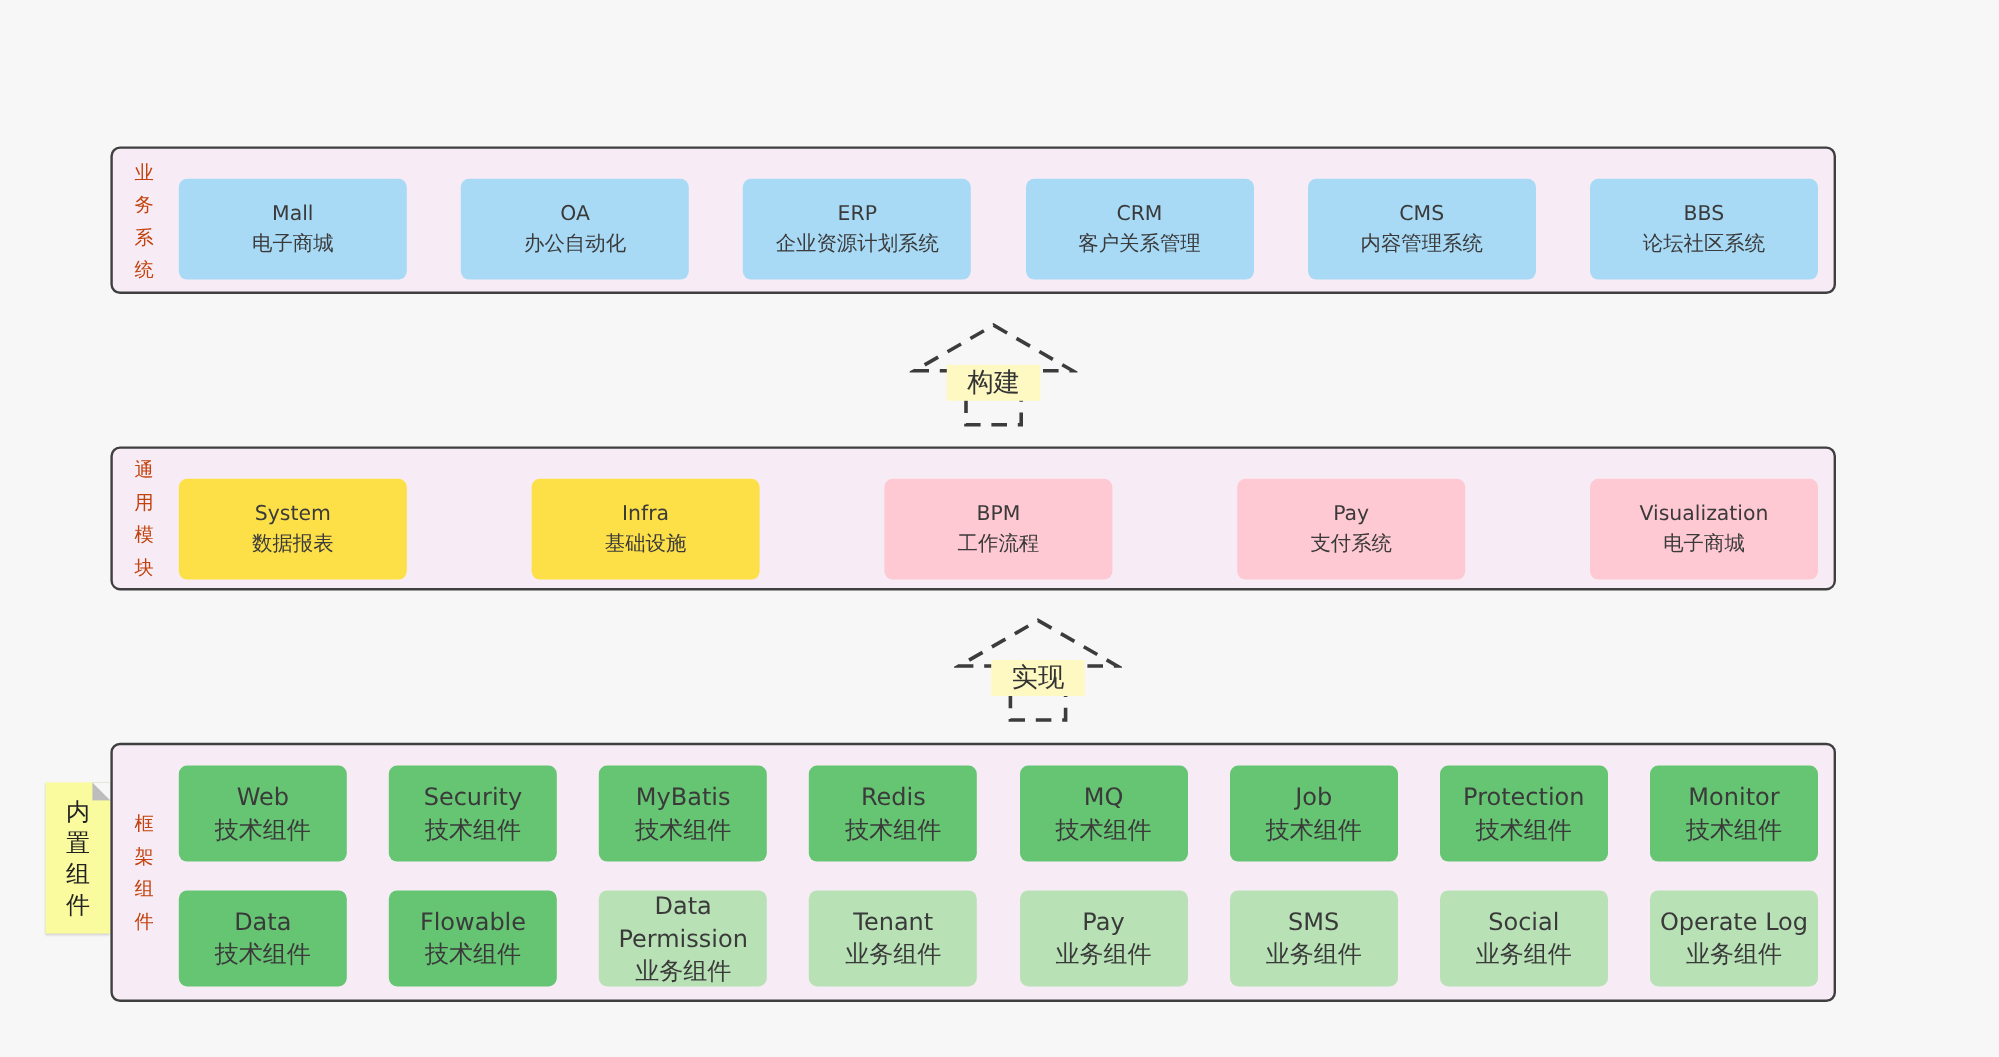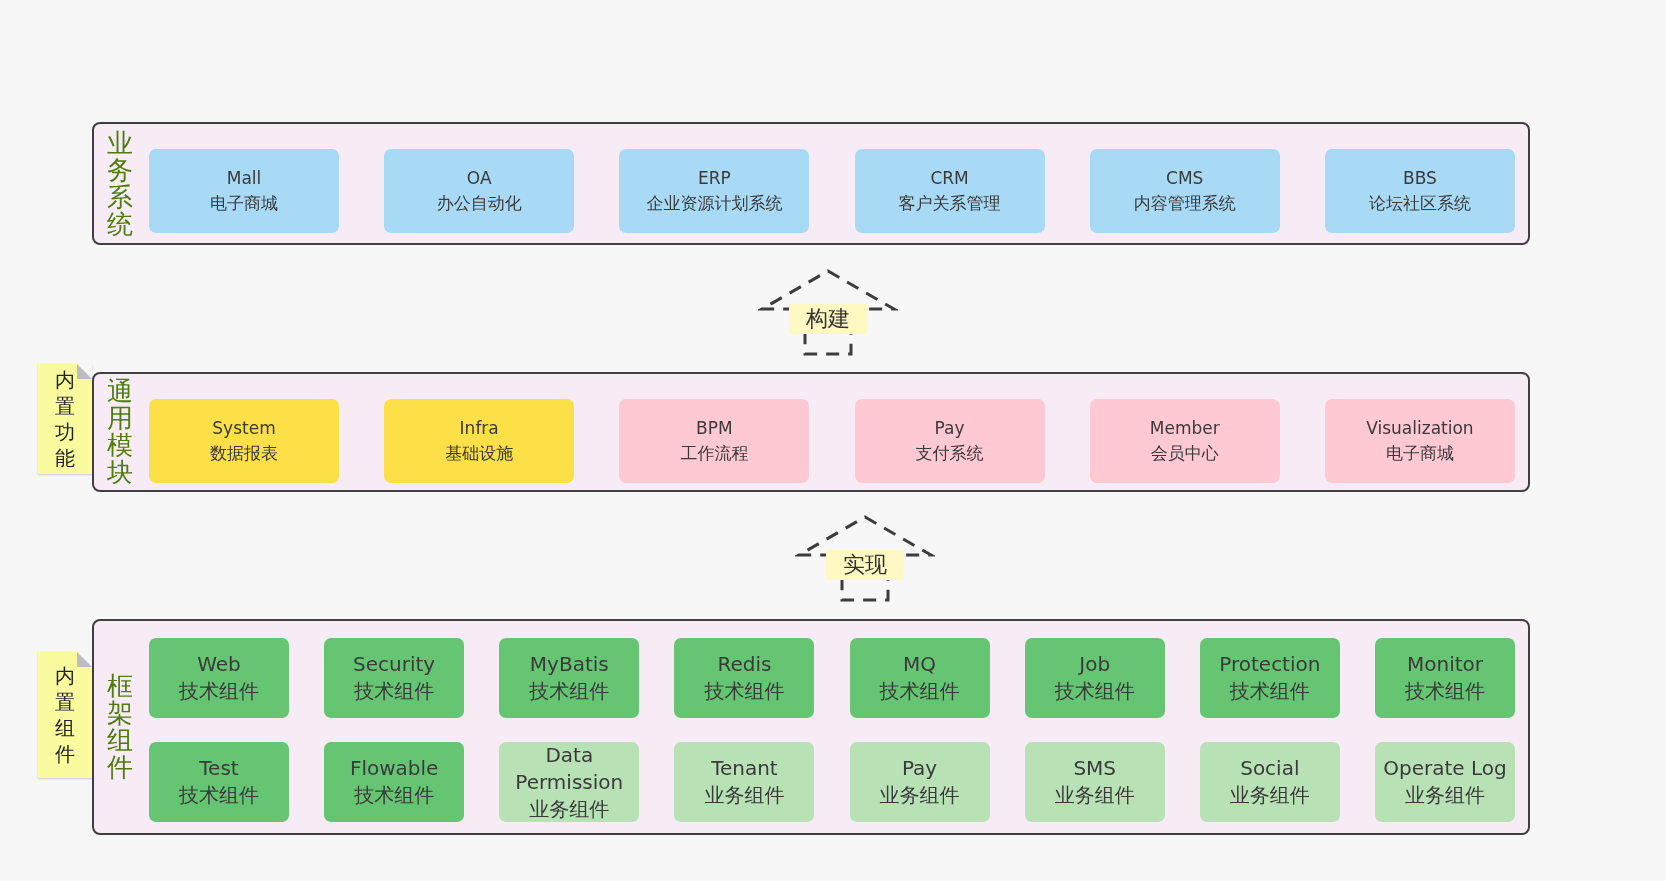--- a/index.html
+++ b/index.html
@@ -10,21 +10,21 @@
   }
   .panel{
     position:absolute;left:92px;width:1438px;box-sizing:border-box;
     background:#f7ecf5;border:2px solid #3f3f3f;border-radius:8px;
   }
   .p1{top:122px;height:123px;}
   .p2{top:372px;height:120px;}
   .p3{top:619px;height:216px;}
   .side-label{
     position:absolute;left:11px;top:50%;transform:translateY(-50%);
-    width:30px;text-align:center;font-size:26px;line-height:27px;color:#4d7c0f;
+    width:30px;text-align:center;font-size:16px;line-height:27px;color:#c2410c;
     word-break:break-all;
   }
   .row{
     position:absolute;left:55px;right:13px;
     display:flex;justify-content:space-between;
   }
   .p1 .row,.p2 .row{top:25px;}
   .p3 .row1{top:17px;}
   .p3 .row2{top:121px;}
   .box{
@@ -99,23 +99,20 @@
     </div>
   </section>
 
   <div class="arrow a1">
     <svg width="140" height="92" viewBox="0 0 140 92">
       <path d="M70 5 L136 43 L93 43 L93 88 L47 88 L47 43 L4 43 Z" fill="none" stroke="#3c3c3c" stroke-width="3" stroke-dasharray="13 9"></path>
     </svg>
     <span class="arrow-label">构建</span>
   </div>
 
-  <div class="sticky st2">
-    <div class="sticky-label">内置功能</div>
-  </div>
 
   <section class="panel p2">
     <div class="side-label">通用模块</div>
     <div class="row">
       <div class="box red">
         <div>System</div>
         <div>数据报表</div>
       </div>
       <div class="box red">
         <div>Infra</div>
@@ -123,24 +120,20 @@
       </div>
       <div class="box pink">
         <div>BPM</div>
         <div>工作流程</div>
       </div>
       <div class="box pink">
         <div>Pay</div>
         <div>支付系统</div>
       </div>
       <div class="box pink">
-        <div>Member</div>
-        <div>会员中心</div>
-      </div>
-      <div class="box pink">
         <div>Visualization</div>
         <div>电子商城</div>
       </div>
     </div>
   </section>
 
   <div class="arrow a2">
     <svg width="140" height="92" viewBox="0 0 140 92">
       <path d="M70 5 L136 43 L93 43 L93 88 L47 88 L47 43 L4 43 Z" fill="none" stroke="#3c3c3c" stroke-width="3" stroke-dasharray="13 9"></path>
     </svg>
@@ -182,21 +175,21 @@
         <div>Protection</div>
         <div>技术组件</div>
       </div>
       <div class="box green">
         <div>Monitor</div>
         <div>技术组件</div>
       </div>
     </div>
     <div class="row row2">
       <div class="box green">
-        <div>Test</div>
+        <div>Data</div>
         <div>技术组件</div>
       </div>
       <div class="box green">
         <div>Flowable</div>
         <div>技术组件</div>
       </div>
       <div class="box green-light">
         <div>Data Permission</div>
         <div>业务组件</div>
       </div>

